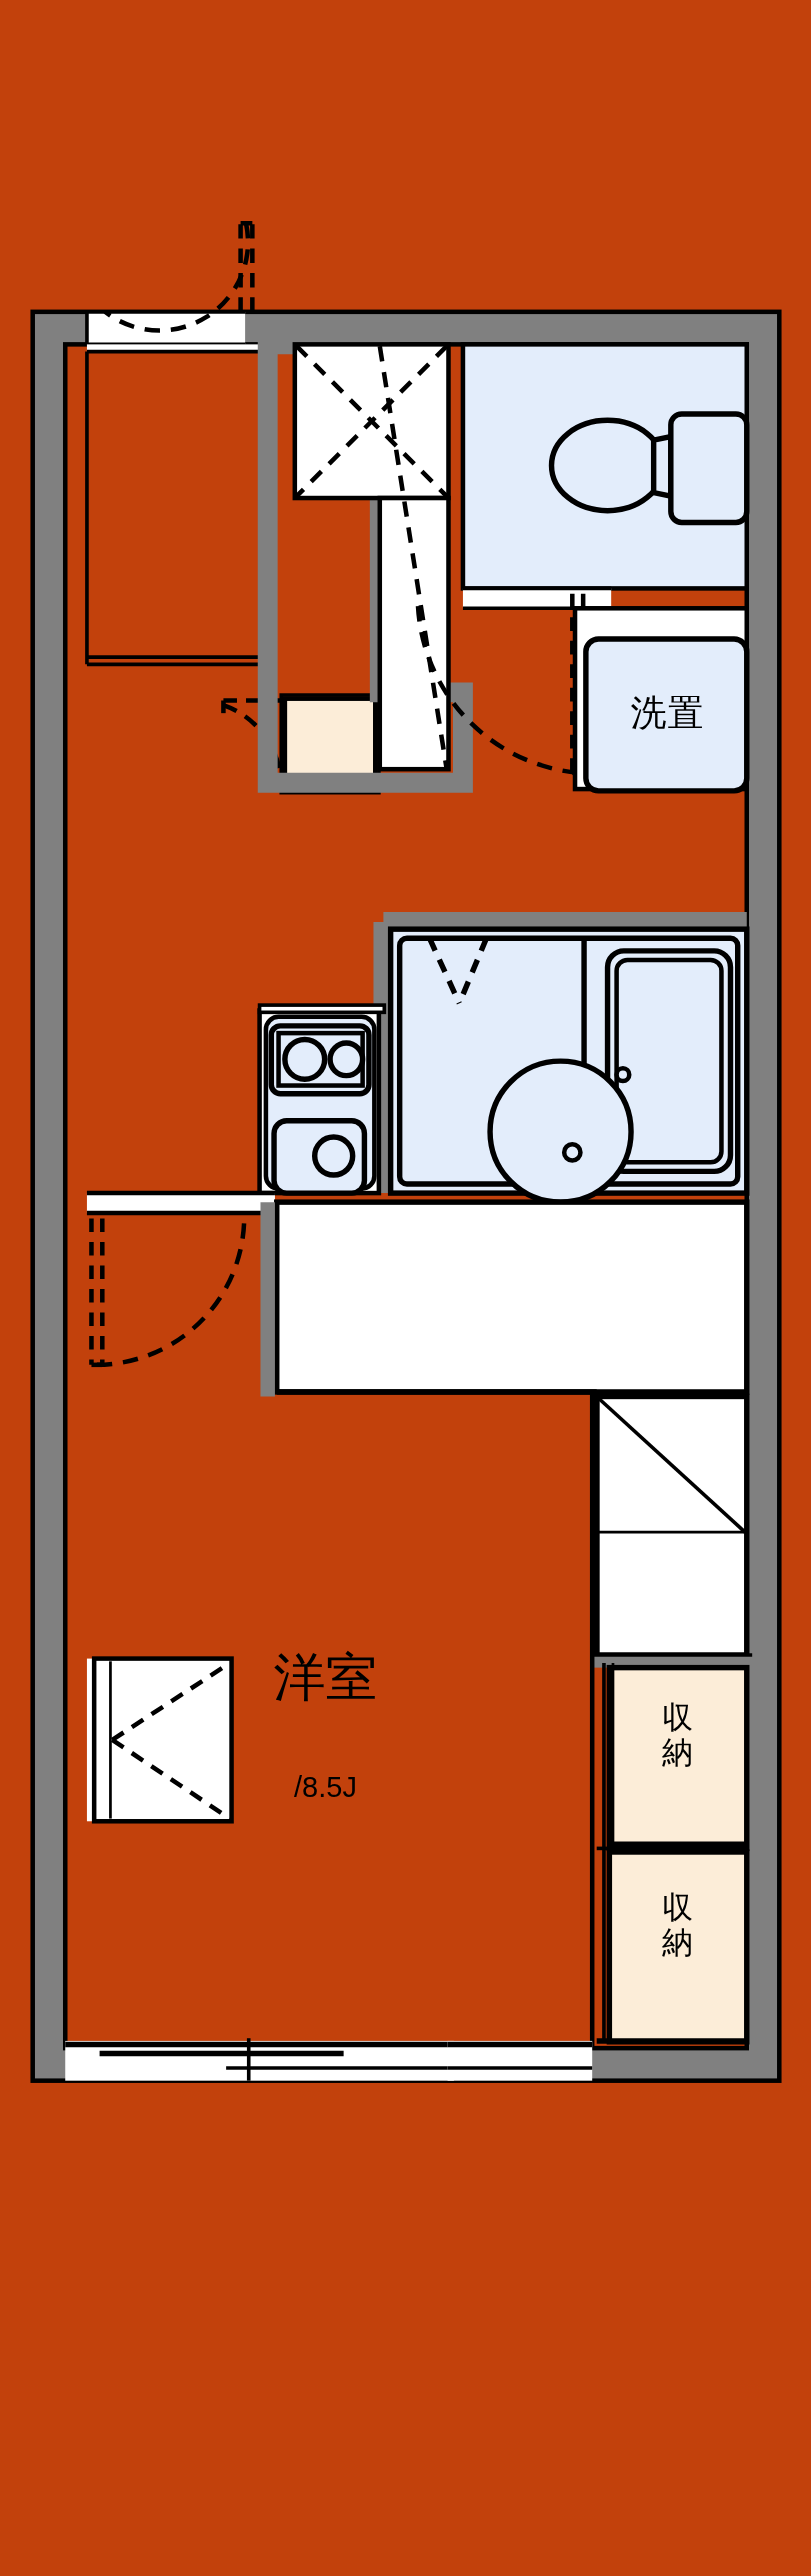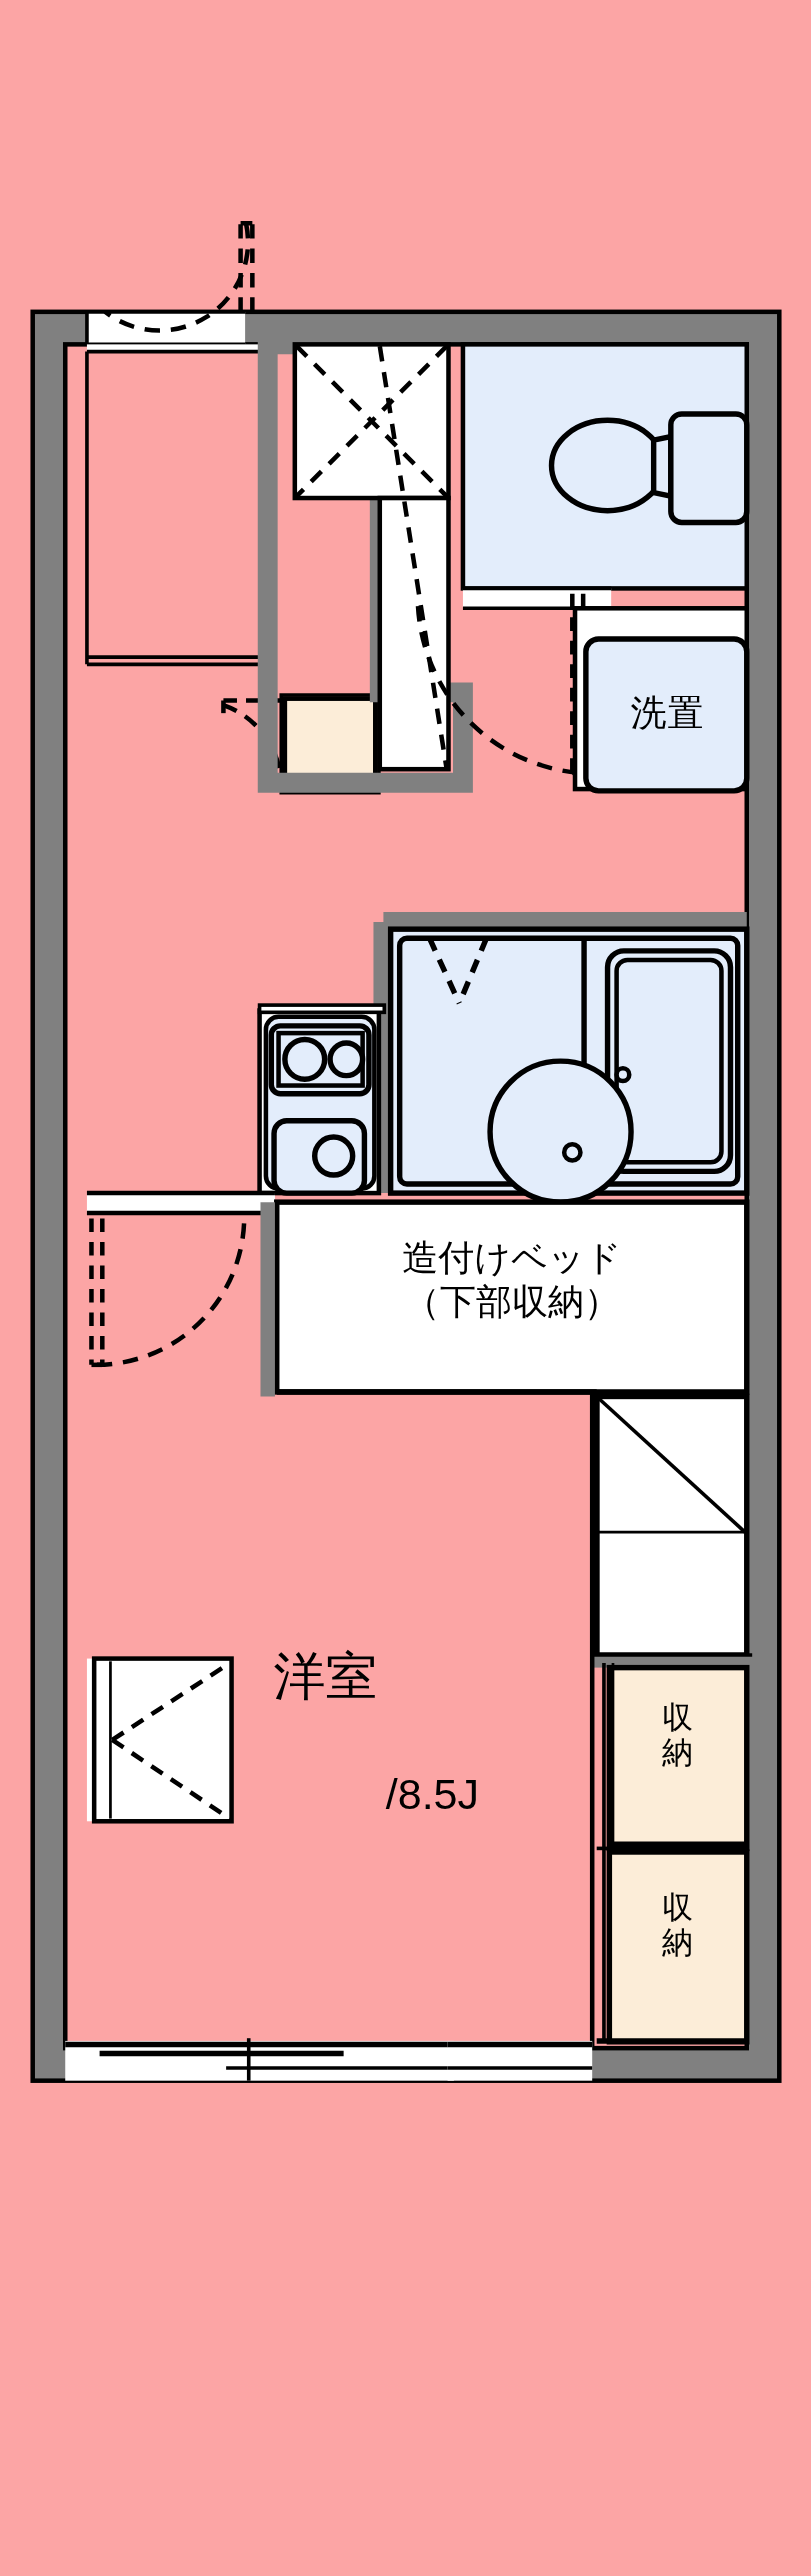--- a/index.html
+++ b/index.html
@@ -1,24 +1,24 @@
 <!DOCTYPE html>
 <html style="font-size:14.5px"><head>
 <meta charset="utf-8">
 <style>
   html,body{margin:0;padding:0;background:#ffffff;}
   body{font-family:"Liberation Sans","DejaVu Sans",sans-serif;}
-  #stage{position:relative;width:812px;height:2576px;background:#fca5a5;overflow:hidden;}
+  #stage{position:relative;width:812px;height:2576px;background:#c2410c;overflow:hidden;}
   #plan-svg{position:absolute;left:0;top:0;width:812px;height:2576px;}
   .lbl{position:absolute;text-align:center;color:#000;line-height:1.05;white-space:nowrap;}
   #label-washer{font-size:36px;letter-spacing:0.9px;}
   #label-bed{font-size:36px;line-height:1.22;}
-  #label-room-name{font-size:52px;font-family:Liberation Serif, serif;}
+  #label-room-name{font-size:52px;}
   #label-room-area{font-size:43px;}
-  #label-room-tatami{font-size:43px;text-align:right;}
+  #label-room-tatami{font-size:29px;}
   .sup{font-size:0.58em;vertical-align:super;}
   .storage-label{font-size:31px;line-height:1.12;}
 </style>
 </head>
 <body>
 
 <div id="stage">
 
   <svg id="plan-svg" viewBox="0 0 898 2850" xmlns="http://www.w3.org/2000/svg">
 
@@ -213,24 +213,20 @@
       <line x1="250" y1="2288" x2="500" y2="2288" stroke="#000" stroke-width="4"></line>
       <rect x="495" y="2258" width="160" height="44" fill="#ffffff" stroke="none"></rect>
       <line x1="495" y1="2262" x2="655" y2="2262" stroke="#000" stroke-width="6"></line>
       <line x1="495" y1="2288" x2="655" y2="2288" stroke="#000" stroke-width="4"></line>
     </g>
 
   </svg>
 
   <div class="lbl" id="label-washer" style="left:586px; top:694px; width:163px;">洗置</div>
 
-  <div class="lbl" id="label-bed" style="left:277px; top:1236px; width:470px;">
-    <div>造付けベッド</div>
-    <div>（下部収納）</div>
-  </div>
 
   <div class="lbl" id="label-room-name" style="left:181px; top:1650px; width:289px;">洋室</div>
 
 
   <div class="lbl" id="label-room-tatami" style="left:172px; top:1772px; width:307px;">/8.5J</div>
 
   <div class="lbl storage-label" style="left:609px; top:1701px; width:137px;">
     <div>収</div>
     <div>納</div>
   </div>

